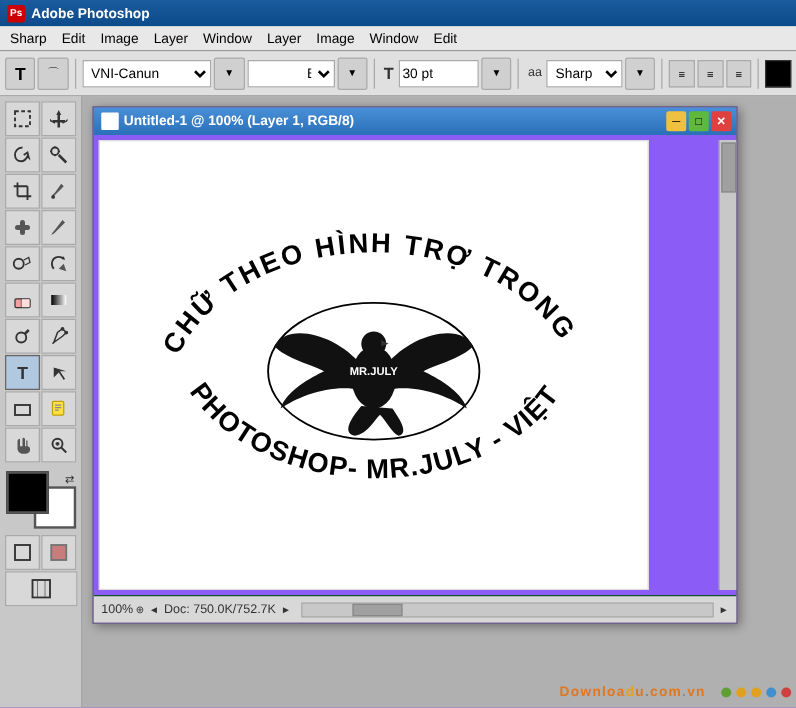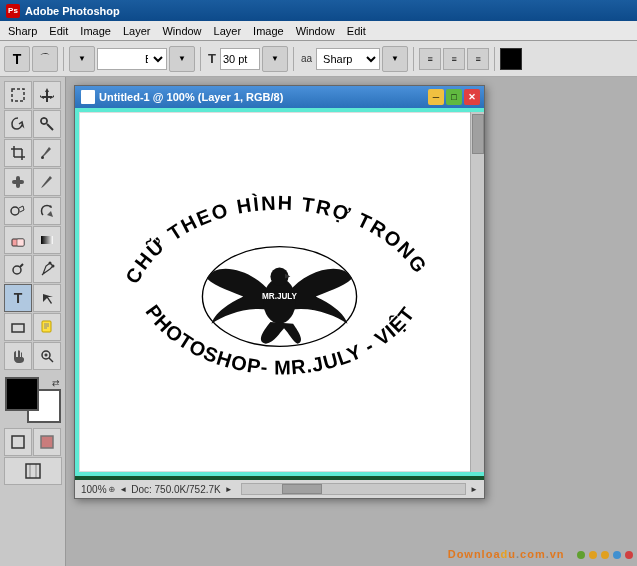--- a/index.html
+++ b/index.html
@@ -165,23 +165,23 @@
     #canvas-area {
       flex: 1;
       background: #b0b0b0;
       padding: 8px;
       overflow: auto;
       position: relative;
     }
 
     
     #doc-window {
-      background: #5eead4;
+      background: #8b5cf6;
       border: 1px solid #666;
-      width: 411px;
+      width: 516px;
       box-shadow: 2px 2px 8px rgba(0,0,0,0.4);
     }
     #doc-titlebar {
       background: linear-gradient(to bottom, #4a90d9, #2a70b9);
       height: 22px;
       display: flex;
       align-items: center;
       padding: 0 6px;
       color: white;
       font-size: 11px;
@@ -231,21 +231,21 @@
       width: 12px; height: 40px;
       background: #a0a0a0;
       border: 1px solid #888;
       margin-top: 2px;
       cursor: pointer;
     }
 
     #doc-statusbar {
       height: 22px;
       background: #d8d8d8;
-      border-top: 4px solid #14532d;
+      border-top: 1px solid #14532d;
       display: flex;
       align-items: center;
       padding: 0 6px;
       font-size: 10px;
       color: #333;
     }
     .status-arrow {
       font-size: 8px;
       margin: 0 4px;
     }
@@ -296,28 +296,31 @@
   <span class="menu-item">Layer</span>
   <span class="menu-item">Image</span>
   <span class="menu-item">Window</span>
   <span class="menu-item">Edit</span>
 </div>
 
 <div id="toolbar">
   <div class="toolbar-btn" style="font-size:14px; font-weight:bold;">T</div>
   <div class="toolbar-btn" style="font-size:11px;">⌒</div>
   <div class="toolbar-sep"></div>
+  <select class="toolbar-select" style="width:110px;">
+    <option>VNI-Canun</option>
+  </select>
   <div class="toolbar-btn" style="font-size:8px;">▼</div>
   <select class="toolbar-select" style="width:70px;padding-left:43px;">
     <option>Bold</option>
   </select>
   <div class="toolbar-btn" style="font-size:8px;">▼</div>
   <div class="toolbar-sep"></div>
   <span class="toolbar-label" style="font-size:13px; font-weight:bold;">T</span>
-  <input class="pt-input" value="30 pt" style="width: 40px;">
+  <input class="pt-input" value="30 pt" style="width: 64px;">
   <div class="toolbar-btn" style="font-size:8px;">▼</div>
   <div class="toolbar-sep"></div>
   <span class="toolbar-label" style="font-size:10px;text-align:right;">aa</span>
   <select class="toolbar-select" style="width:64px;">
     <option>Sharp</option>
   </select>
   <div class="toolbar-btn" style="font-size:8px;">▼</div>
   <div class="toolbar-sep"></div>
   <div class="align-btn">≡</div>
   <div class="align-btn">≡</div>

